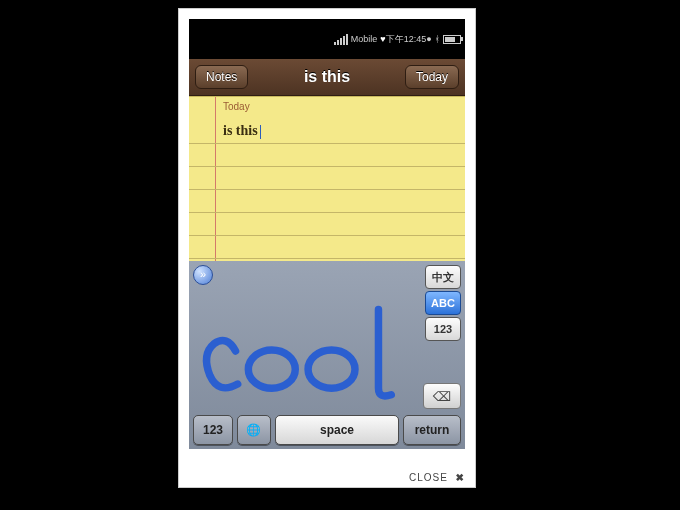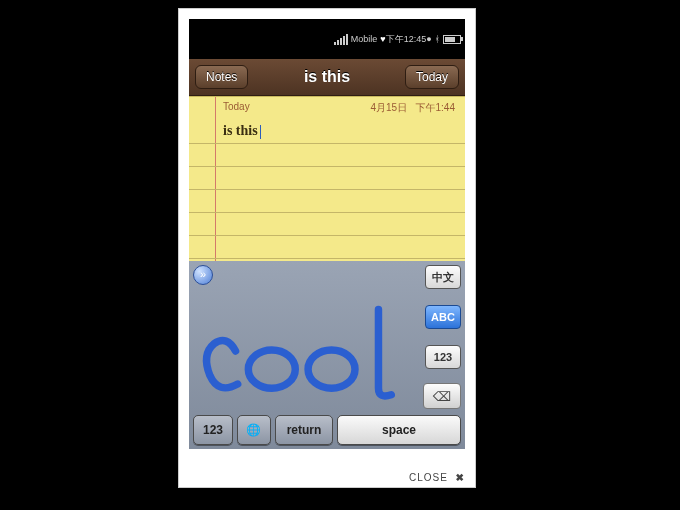--- a/index.html
+++ b/index.html
@@ -24,21 +24,21 @@
   
   .paper{height:190px;background:#f4e98a;position:relative;border-top:1px solid #c9b85e}
   .paper .redline{position:absolute;left:26px;top:0;bottom:0;width:1px;background:#d47a6a}
   .paper .hdr{display:flex;justify-content:space-between;padding:4px 10px 0 34px;font-size:10px;color:#9a5b34}
   .paper .lines{position:absolute;left:0;right:0;top:24px;bottom:0;background:repeating-linear-gradient(to bottom,transparent 0,transparent 22px,#c4b668 22px,#c4b668 23px)}
   .paper .txt{position:absolute;left:34px;top:26px;font-size:14px;font-weight:bold;color:#3a2e12;font-family:"Marker Felt","Comic Sans MS",cursive}
   .cursor{display:inline-block;width:1px;height:14px;background:#2c5dbc;margin-left:2px;vertical-align:middle}
   
   .kbd{position:absolute;left:0;right:0;bottom:0;top:242px;background:linear-gradient(#9aa4b4,#7f8a9b)}
   .disc{position:absolute;left:4px;top:4px;width:18px;height:18px;border-radius:50%;background:radial-gradient(circle at 30% 30%,#cfe2ff,#4f7fd6);border:1px solid #2b4f99;color:#fff;font-size:11px;text-align:center;line-height:17px}
-  .modes{position:absolute;right:4px;top:4px;width:36px;display:flex;flex-direction:column;gap:16px}
+  .modes{position:absolute;right:4px;top:4px;width:36px;display:flex;flex-direction:column;gap:2px}
   .mode{height:22px;border-radius:4px;font-size:11px;font-weight:bold;text-align:center;line-height:22px;border:1px solid #555;background:linear-gradient(#fdfdfd,#d8d8d8);color:#333}
   .mode.sel{background:linear-gradient(#7fb7ff,#2c72d9);color:#fff;border-color:#1b4a93}
   .hw{position:absolute;left:6px;top:28px;right:46px;bottom:36px}
   .del{position:absolute;right:4px;bottom:40px;width:36px;height:24px;border-radius:4px;background:linear-gradient(#fdfdfd,#d0d0d0);border:1px solid #777;display:flex;align-items:center;justify-content:center;font-size:13px;color:#444}
   .brow{position:absolute;left:4px;right:4px;bottom:4px;height:30px;display:flex;gap:4px}
   .bkey{border-radius:5px;border:1px solid #4a4a4a;background:linear-gradient(#b8bec9,#8c95a4);color:#222;font-size:12px;font-weight:bold;display:flex;align-items:center;justify-content:center;box-shadow:0 1px 0 rgba(0,0,0,.4)}
   .k-123{width:38px}
   .k-globe{width:32px}
   .k-space{flex:1;background:linear-gradient(#fafafa,#d7d7d7)}
   .k-return{width:56px;background:linear-gradient(#b8bec9,#8c95a4)}
@@ -83,24 +83,20 @@
       <div class="nav">
         <div class="nbtn">Notes</div>
         <div class="title">is this</div>
         <div class="nbtn">Today</div>
       </div>
 
       <div class="paper">
         <div class="redline"></div>
         <div class="hdr">
           <span>Today</span>
-          <span>
-            <span>4月15日</span>&nbsp;&nbsp;
-            <span>下午1:44</span>
-          </span>
         </div>
         <div class="lines"></div>
         <div class="txt">
           <span>is this</span><span class="cursor"></span>
         </div>
       </div>
 
       <div class="kbd">
         <div class="disc">»</div>
 
@@ -119,22 +115,22 @@
               <path d="M172 16 L172 90 Q172 100 184 96"></path>
             </g>
           </svg>
         </div>
 
         <div class="del">⌫</div>
 
         <div class="brow">
           <div class="bkey k-123">123</div>
           <div class="bkey k-globe">🌐</div>
+          <div class="bkey k-space">space</div>
           <div class="bkey k-return">return</div>
-          <div class="bkey k-space">space</div>
         </div>
       </div>
 
     </div>
 
     <div class="close">
       <span>CLOSE</span>
       <span class="x">✖</span>
     </div>
   </div>

